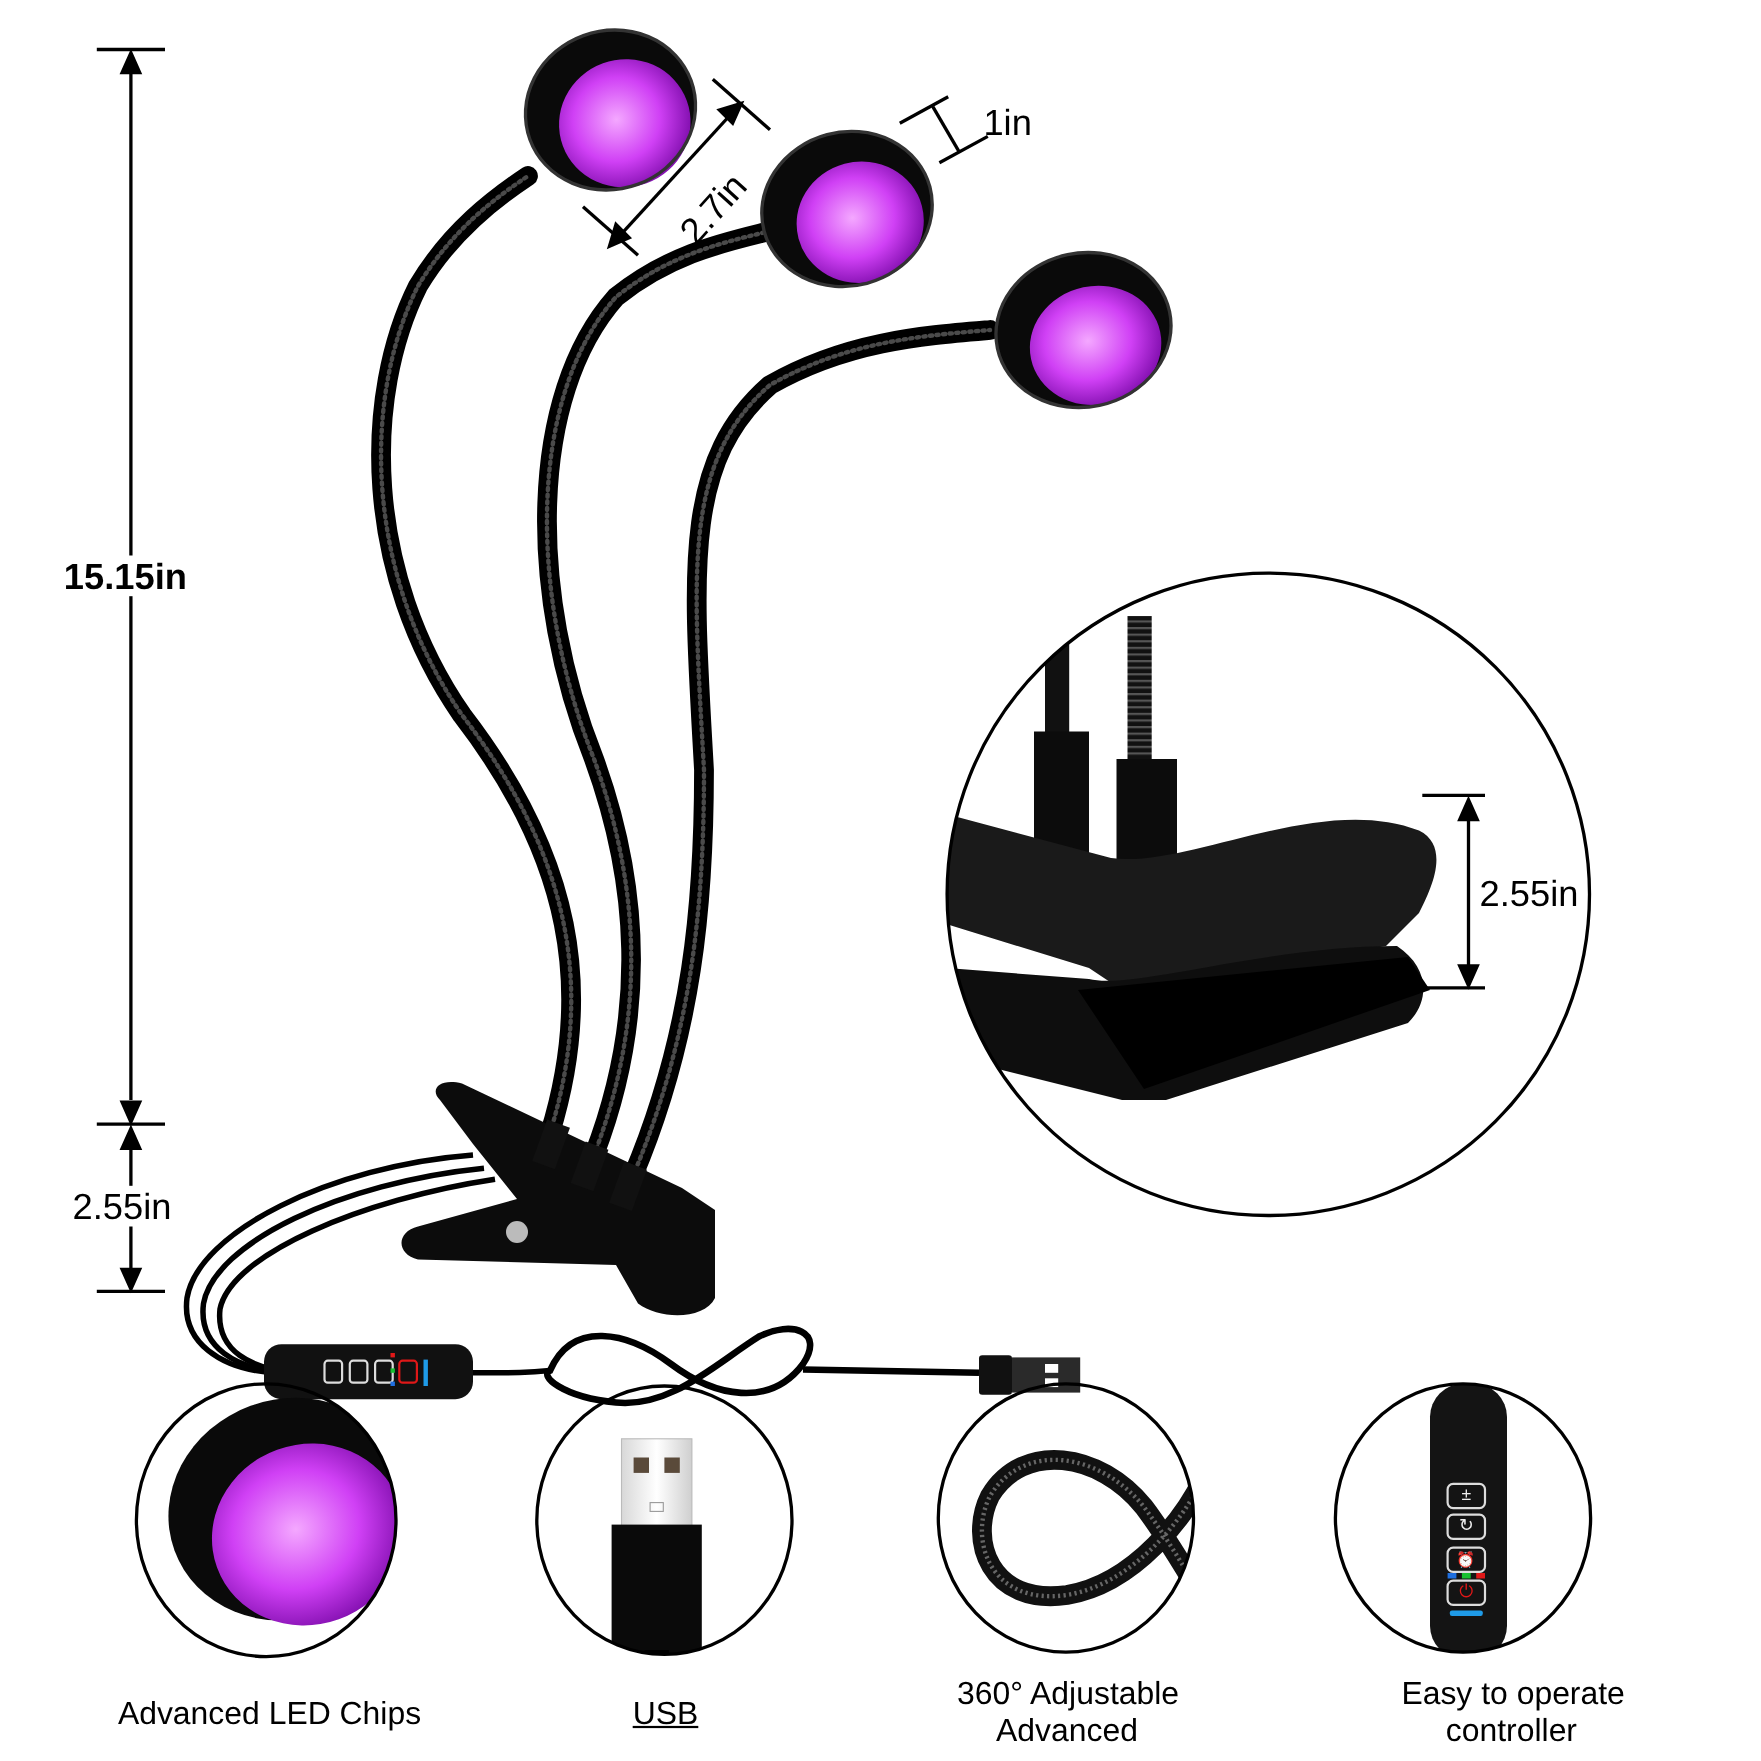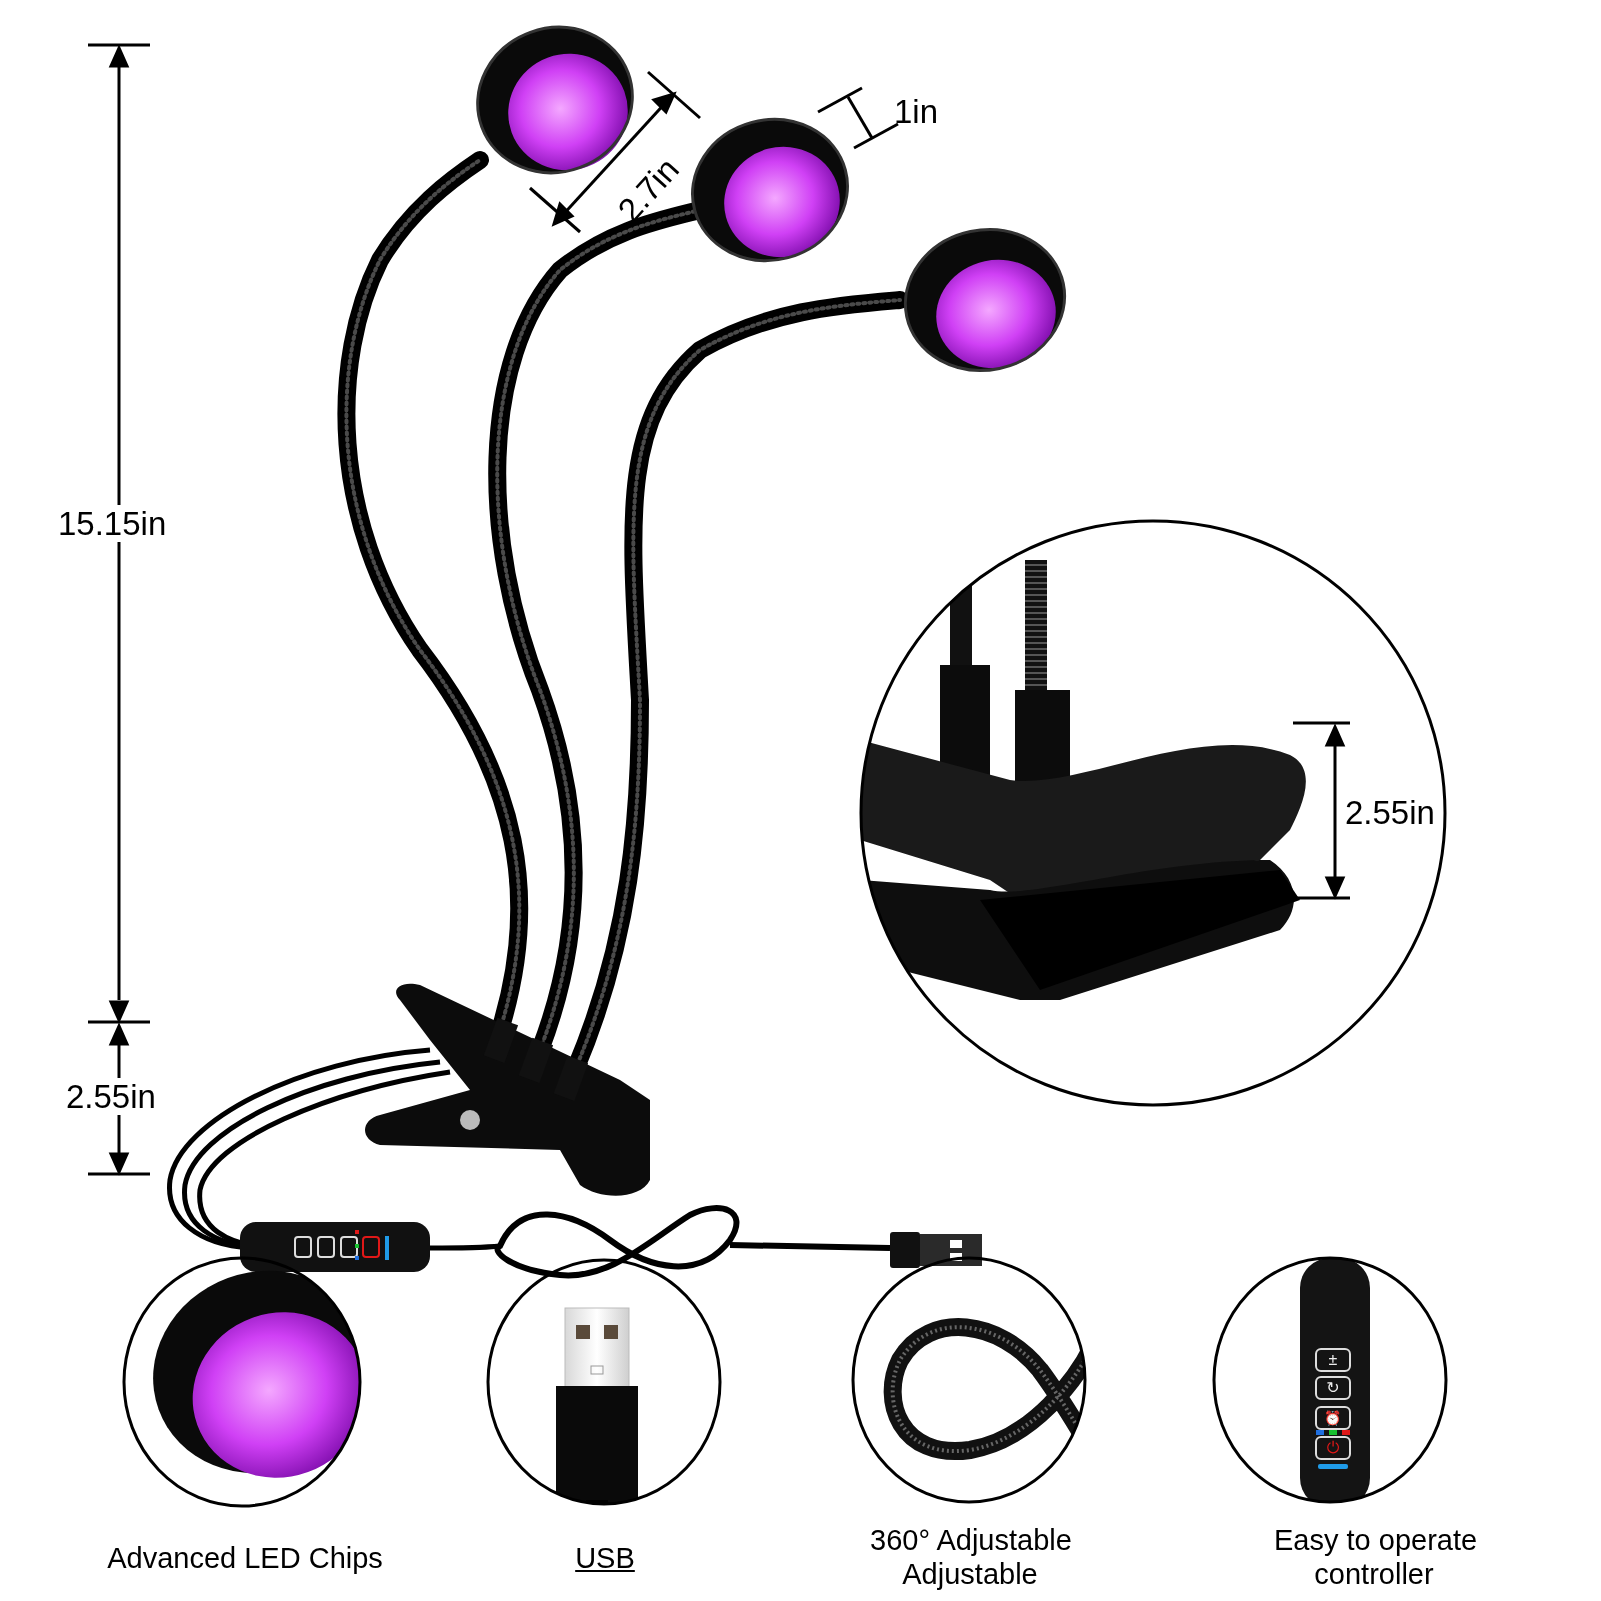--- a/index.html
+++ b/index.html
@@ -193,28 +193,28 @@
     <rect x="1318" y="1464" width="30" height="5" rx="2" fill="#1f9be8"></rect>
   </g>
   <ellipse cx="1330" cy="1380" rx="116" ry="122" fill="none" stroke="#000" stroke-width="3"></ellipse>
 </svg>
 
 <div style="position:absolute;left:1316px;top:1349px;width:34px;height:22px;color:#eee;font-size:16px;text-align:center;line-height:22px;">±</div>
 <div style="position:absolute;left:1316px;top:1377px;width:34px;height:22px;color:#eee;font-size:16px;text-align:center;line-height:22px;">↻</div>
 <div style="position:absolute;left:1316px;top:1407px;width:34px;height:22px;color:#eee;font-size:14px;text-align:center;line-height:22px;">⏰</div>
 <div style="position:absolute;left:1316px;top:1437px;width:34px;height:22px;color:#e01818;font-size:16px;text-align:center;line-height:22px;">⏻</div>
 
-<div class="dim-label" style="left:58px;top:505px;">15.15in</div>
+<div class="dim-label" style="left:58px;top:505px;font-weight:bold;">15.15in</div>
 <div class="dim-label" style="left:66px;top:1078px;">2.55in</div>
 <div class="rot-label" style="left:612px;top:205px;transform:rotate(-48deg);">2.7in</div>
 <div class="rot-label" style="left:873px;top:95px;margin-left:21px;">1in</div>
 <div class="dim-label" style="left:1345px;top:794px;">2.55in</div>
 
 <div class="caption" style="left:97px;top:1541px;width:296px;">Advanced LED Chips</div>
 <div class="caption" style="left:560px;top:1541px;width:90px;text-decoration:underline;">USB</div>
 <div class="caption" style="left:870px;top:1523px;width:200px;">
   <div>360° Adjustable</div>
-  <div>Adjustable</div>
+  <div>Advanced</div>
 </div>
 <div class="caption" style="left:1233px;top:1523px;width:200px;margin-left:41px;">
   <div>Easy to operate</div>
   <div>controller</div>
 </div>
 
 </body></html>

